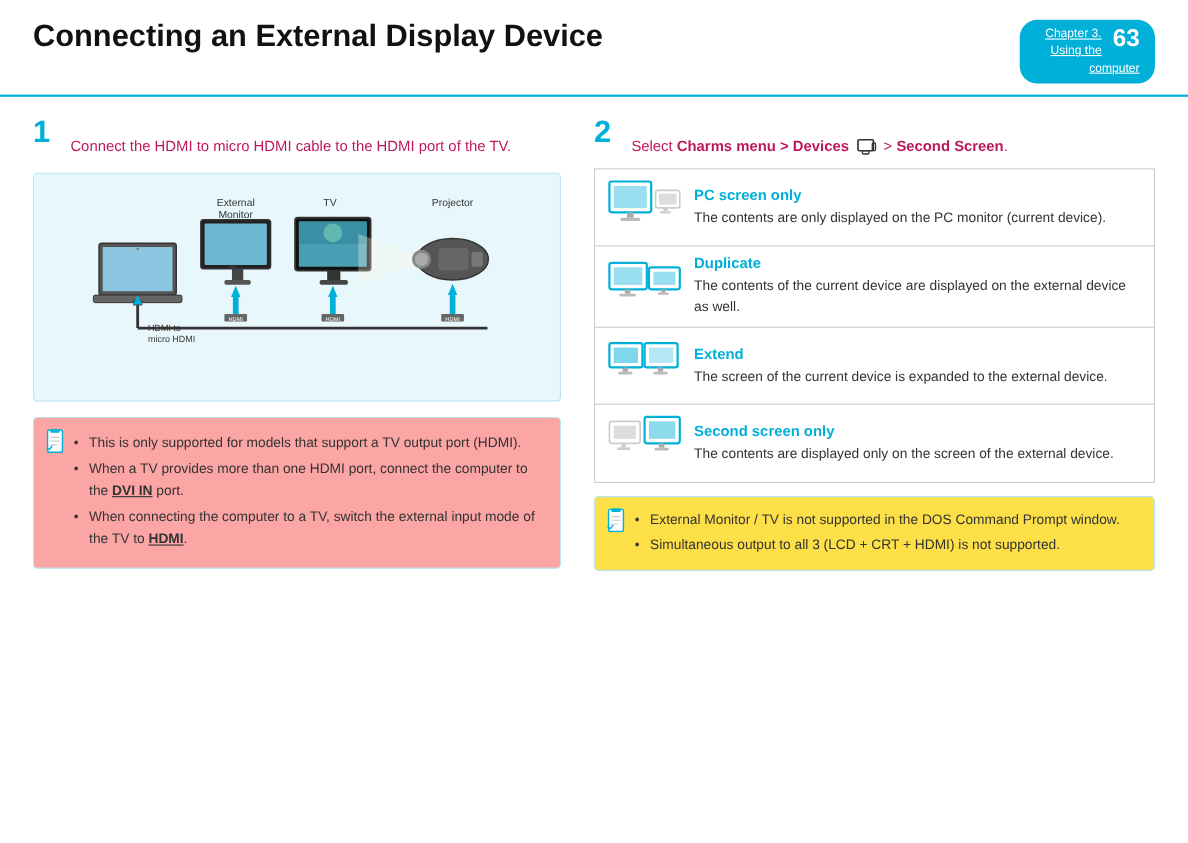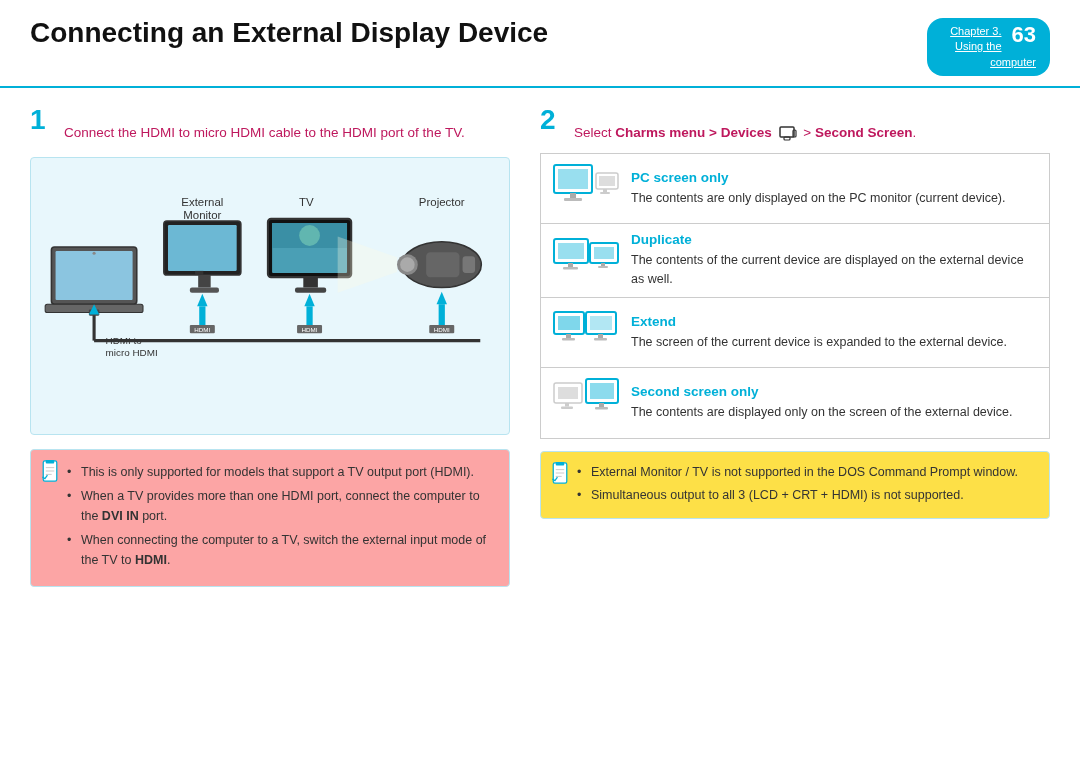--- a/index.html
+++ b/index.html
@@ -87,21 +87,21 @@
     }
 
     
     .diagram {
       background: #e8f7fc;
       border: 1px solid #b8e4f0;
       border-radius: 4px;
       padding: 16px 10px 10px 10px;
       margin-bottom: 14px;
       position: relative;
-      height: 278px;
+      height: 208px;
     }
 
     
     .diagram svg {
       width: 100%;
       height: 100%;
     }
 
     
     .notes-box {
@@ -130,20 +130,21 @@
       margin-bottom: 4px;
     }
     .notes-box ul li::before {
       content: "•";
       position: absolute;
       left: 0;
       color: #333;
     }
     .notes-box strong {
       font-weight: bold;
+      text-decoration: underline;
     }
 
     
     .right-col {
       flex: 1;
     }
 
     .step2-header {
       display: flex;
       align-items: flex-start;

